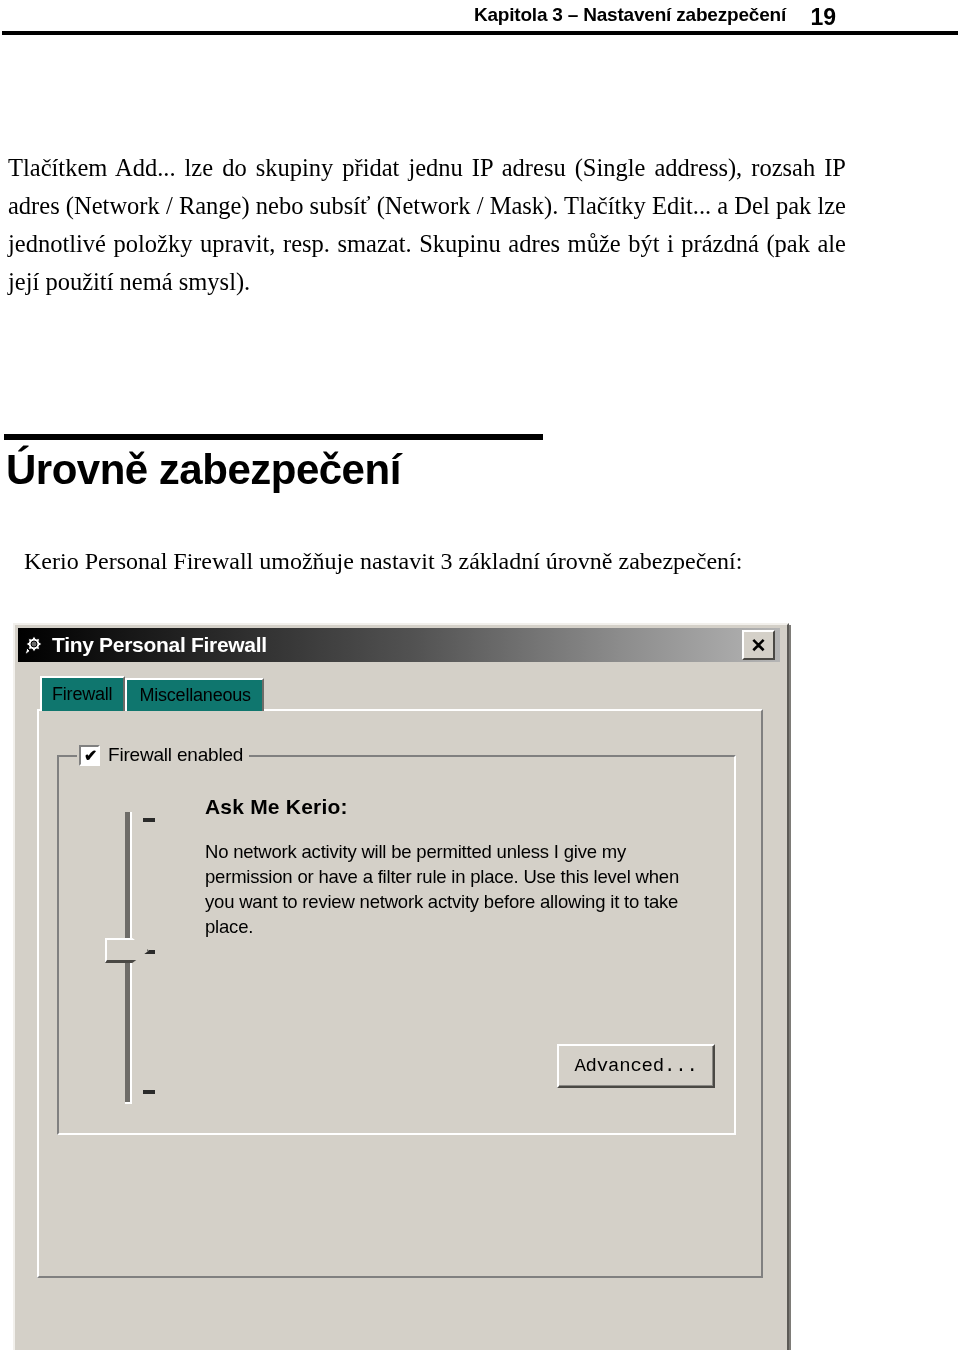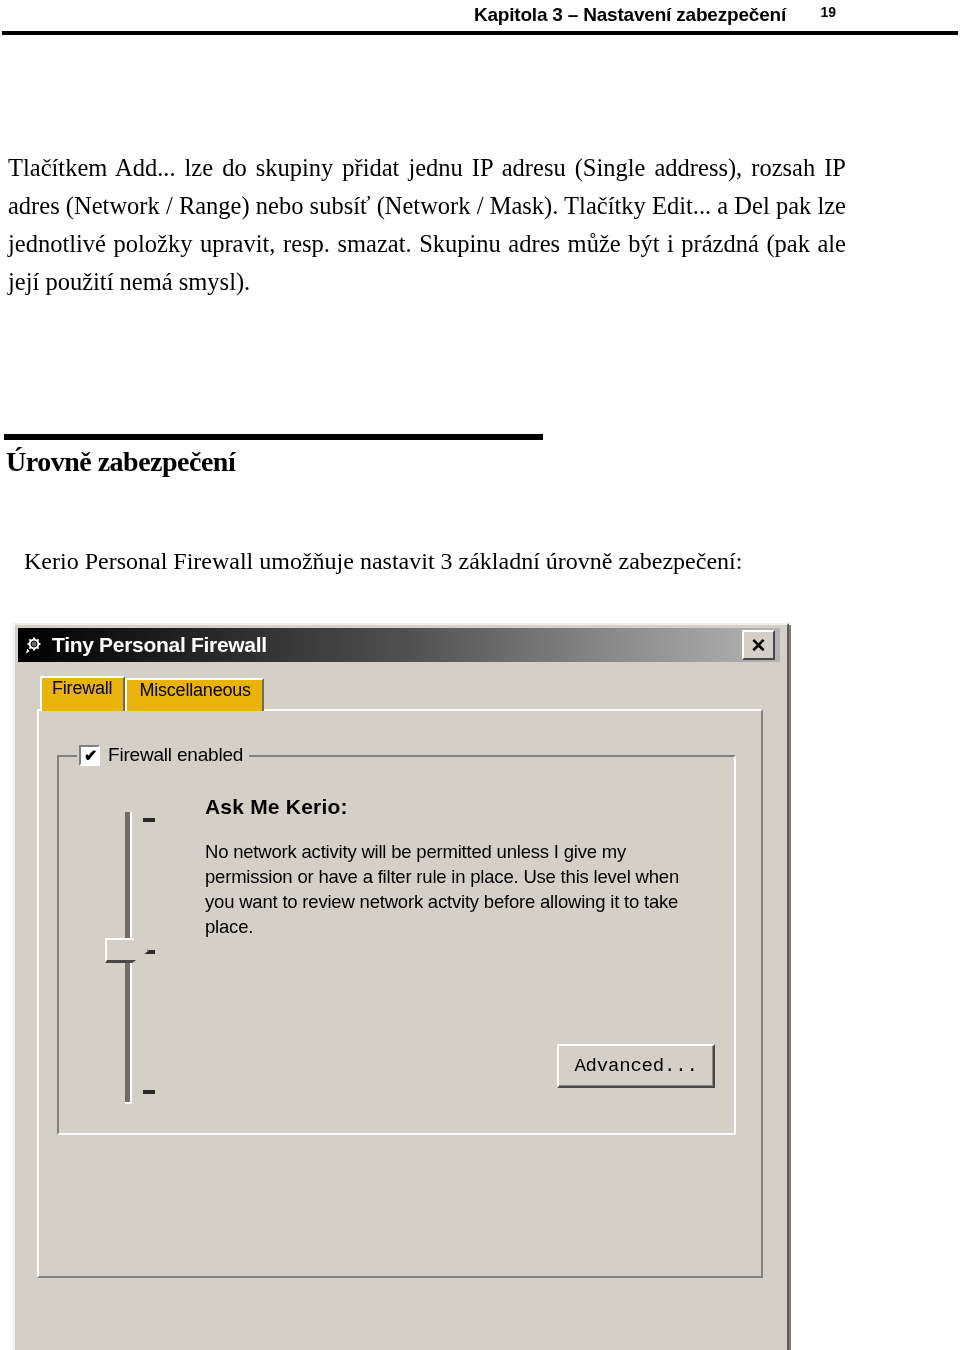--- a/index.html
+++ b/index.html
@@ -33,21 +33,21 @@
     font-size: 19px;
     letter-spacing: -0.2px;
     white-space: nowrap;
   }
   .page-number {
     position: absolute;
     right: 12px;
     top: 4px;
     font-family: "Liberation Sans", sans-serif;
     font-weight: bold;
-    font-size: 14px;
+    font-size: 23px;
   }
   .header-rule {
     position: absolute;
     left: 2px;
     top: 31px;
     width: 956px;
     height: 4px;
     background: #000000;
   }
 
@@ -70,23 +70,23 @@
     left: 4px;
     top: 434px;
     width: 539px;
     height: 6px;
     background: #000000;
   }
   .section-heading {
     position: absolute;
     left: 6px;
     top: 446px;
-    font-family: Liberation Serif, serif;
-    font-weight: bold;
-    font-size: 28px;
+    font-family: Liberation Sans, sans-serif;
+    font-weight: bold;
+    font-size: 42px;
     letter-spacing: -0.5px;
     white-space: nowrap;
   }
   .intro-paragraph {
     position: absolute;
     left: 24px;
     top: 542px;
     width: 880px;
     font-family: "Liberation Serif", serif;
     font-size: 24px;
@@ -164,25 +164,26 @@
     left: 27px;
     top: 53px;
     height: 33px;
     display: flex;
     align-items: flex-end;
     z-index: 3;
   }
   .tab {
     height: 31px;
     padding: 0 11px 0 12px;
-    background: #eab308;
+    background: #0f766e;
     border-top: 2px solid #ffffff;
     border-left: 2px solid #ffffff;
     border-right: 2px solid #6e6c68;
     display: flex;
+    align-items: center;
     font-size: 18px;
     white-space: nowrap;
     letter-spacing: -0.2px;
   }
   .tab.active {
     height: 33px;
     margin-left: -2px;
     padding-left: 10px;
     position: relative;
     z-index: 4;

